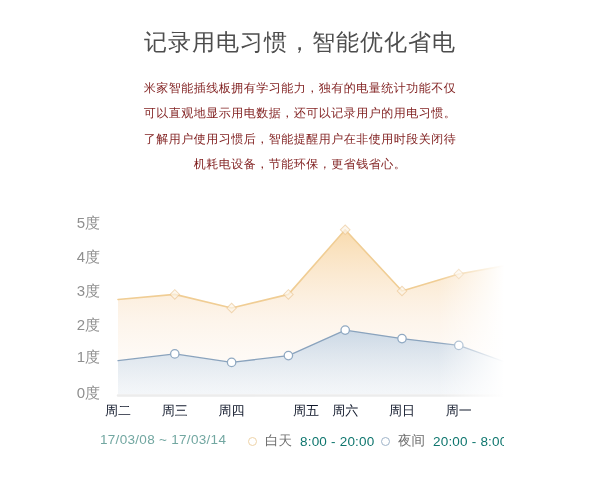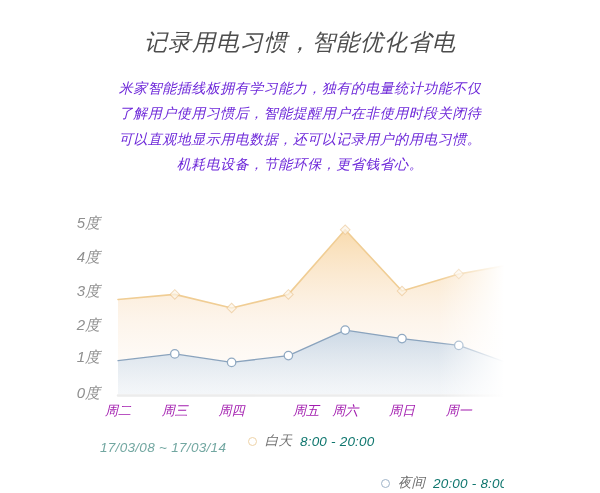--- a/index.html
+++ b/index.html
@@ -1,68 +1,67 @@
 <!DOCTYPE html>
 <html><head>
 <meta charset="utf-8">
 <style>
   html,body{margin:0;padding:0;background:#fff;}
   .canvas{
     position:relative;width:504px;height:493px;background:#ffffff;overflow:hidden;
     font-family:"Liberation Sans","DejaVu Sans",sans-serif;
-    font-style:italic;
   }
   .page-title{
     position:absolute;top:27px;left:0;width:600px;margin:0;
     text-align:center;font-size:23px;font-weight:500;color:#4d4d4d;letter-spacing:1px;
   }
   .desc{
     position:absolute;top:76px;left:0;width:600px;text-align:center;
-    font-size:14px;color:#6d28d9;line-height:25.4px;letter-spacing:0.5px;
+    font-size:12px;color:#7f1d1d;line-height:25.4px;letter-spacing:0.5px;
   }
   .chart{position:absolute;left:0;top:205px;width:600px;height:228px;}
   .ylabel{
     position:absolute;left:58px;width:42px;text-align:right;
     font-size:15px;color:#8f8f8f;line-height:16px;
   }
   .chart svg{position:absolute;left:105px;top:7px;}
   .fade{
     position:absolute;left:438px;top:0;width:92px;height:196px;
     background:linear-gradient(to right, rgba(255,255,255,0), #ffffff 72%);
     pointer-events:none;
   }
   .xlabel{
     position:absolute;top:197px;transform:translateX(-50%);
-    font-size:13px;color:#a21caf;white-space:nowrap;
+    font-size:13px;color:#0f172a;white-space:nowrap;
   }
   .footer{position:absolute;left:0;top:430px;width:600px;height:22px;font-size:13.5px;}
-  .date-range{position:absolute;left:100px;top:10px;color:#72a7a1;letter-spacing:0.3px;}
+  .date-range{position:absolute;left:100px;top:2px;color:#72a7a1;letter-spacing:0.3px;}
   .legend-item{position:absolute;top:2px;display:flex;align-items:center;color:#6e6e6e;}
   .legend-day{left:248px;}
-  .legend-night{left:381px;margin-top:42px;}
+  .legend-night{left:381px;}
   .legend-marker{
     display:inline-block;width:7px;height:7px;border-radius:50%;
     background:#fff;margin-right:8px;box-sizing:content-box;
   }
   .marker-day{border:1.5px solid #eed3a8;}
   .marker-night{border:1.5px solid #9fb4c9;}
   .legend-label{margin-right:8px;}
   .legend-time{color:#0f766e;letter-spacing:0.2px;}
 </style>
 </head>
 <body>
 
 <div class="canvas">
 
   <h1 class="page-title">记录用电习惯，智能优化省电</h1>
 
   <div class="desc">
     <div>米家智能插线板拥有学习能力，独有的电量统计功能不仅</div>
+    <div>可以直观地显示用电数据，还可以记录用户的用电习惯。</div>
     <div>了解用户使用习惯后，智能提醒用户在非使用时段关闭待</div>
-    <div>可以直观地显示用电数据，还可以记录用户的用电习惯。</div>
     <div>机耗电设备，节能环保，更省钱省心。</div>
   </div>
 
   <div class="chart">
     <span class="ylabel" style="top:180px">0度</span>
     <span class="ylabel" style="top:144px">1度</span>
     <span class="ylabel" style="top:112px">2度</span>
     <span class="ylabel" style="top:78px">3度</span>
     <span class="ylabel" style="top:44px">4度</span>
     <span class="ylabel" style="top:10px">5度</span>

